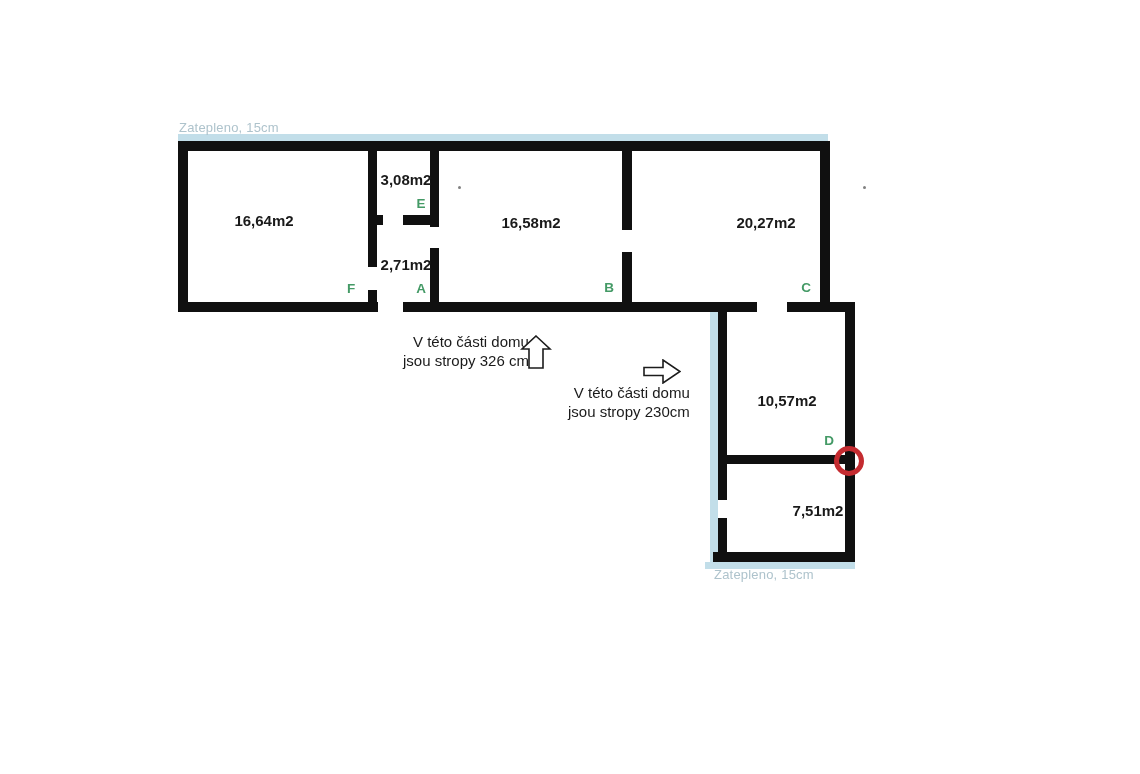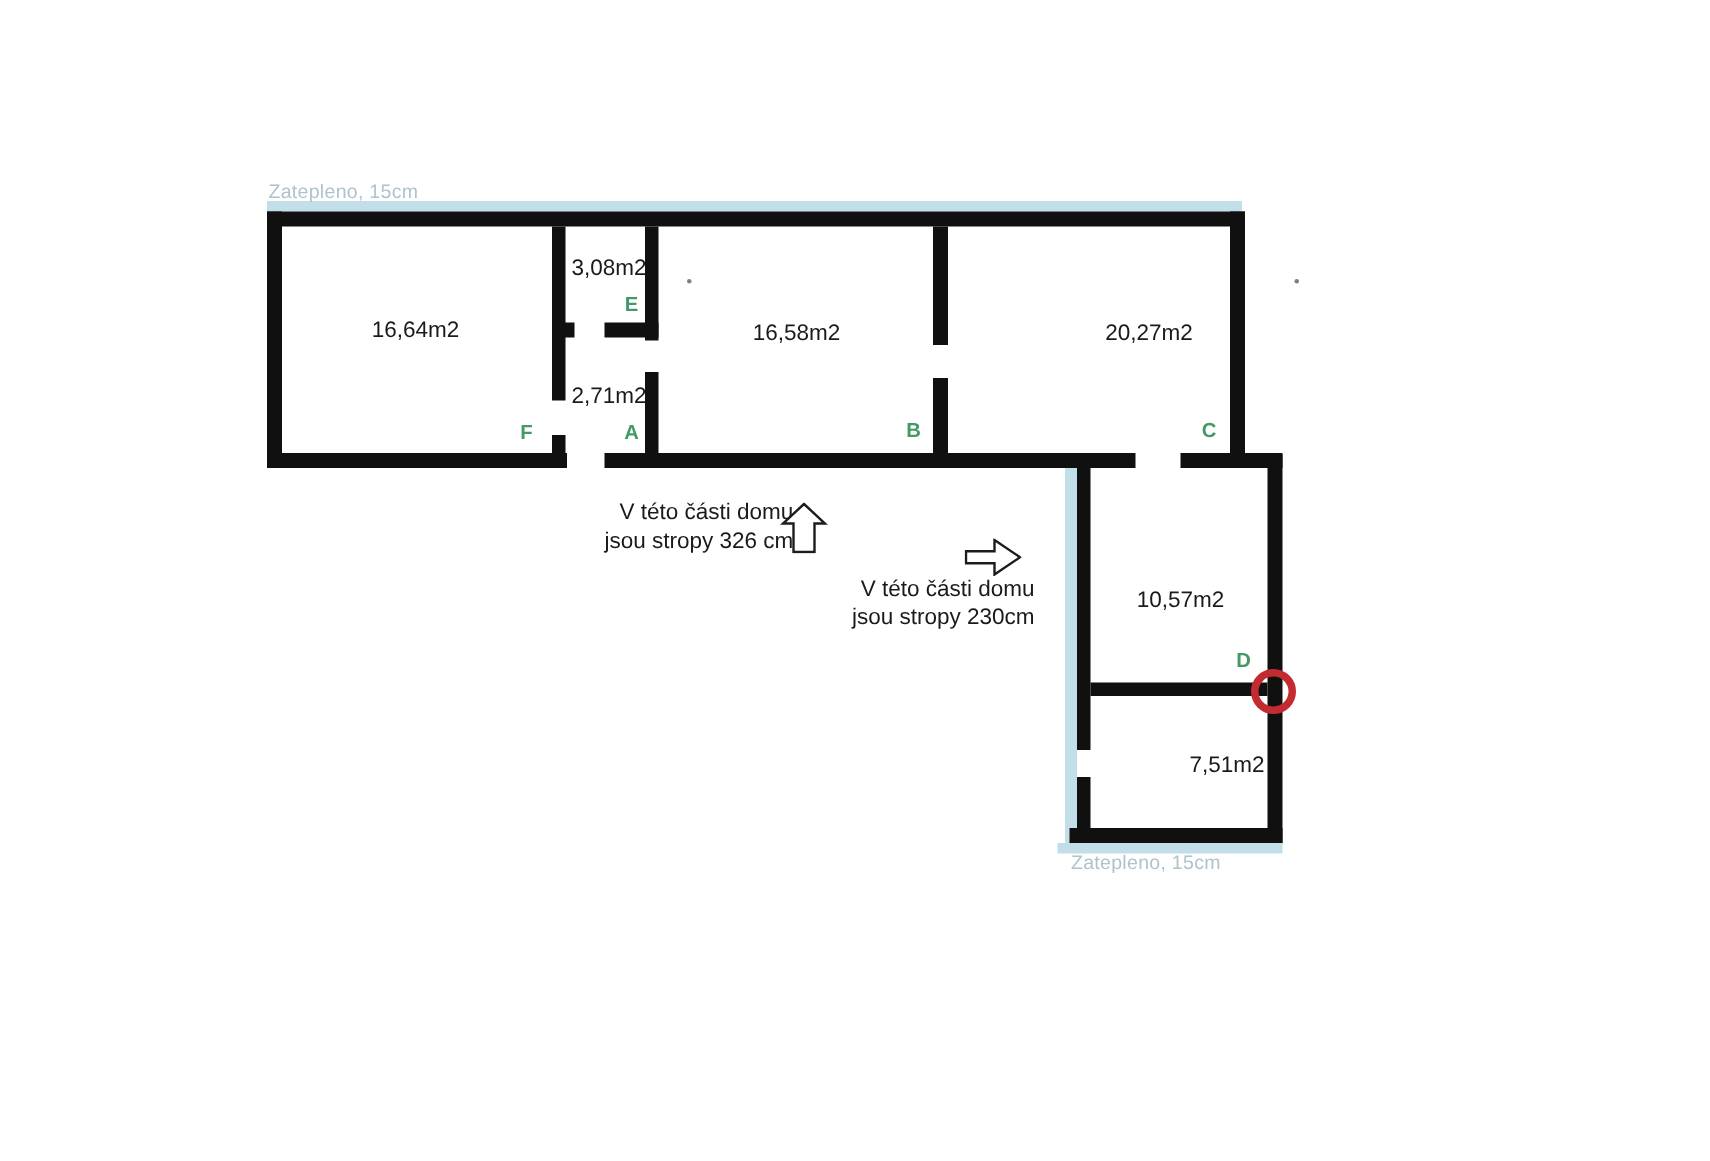--- a/index.html
+++ b/index.html
@@ -11,21 +11,21 @@
     --text-dark:#1a1a1a;
   }
   html,body{margin:0;padding:0;background:#ffffff;}
   .canvas{
     position:relative;width:1140px;height:774px;background:#ffffff;overflow:hidden;
     font-family:"Liberation Sans", sans-serif;color:var(--text-dark);
   }
   .wall{position:absolute;background:var(--wall);}
   .bar{position:absolute;background:var(--ins-bar);}
   .ins-text{position:absolute;font-size:13px;color:var(--ins-text);white-space:nowrap;letter-spacing:.2px;}
-  .room-label{position:absolute;font-size:15px;color:var(--text-dark);white-space:nowrap;transform:translate(-50%,-50%);}
+  .room-label{position:absolute;font-size:15px;color:var(--text-dark);white-space:nowrap;transform:translate(-50%,-50%);font-weight:bold;}
   .door-letter{position:absolute;font-size:13.5px;font-weight:bold;color:var(--letter-green);transform:translate(-50%,-50%);}
   .note{position:absolute;font-size:15px;line-height:19px;color:var(--text-dark);white-space:nowrap;text-align:right;}
   .marker{position:absolute;width:30px;height:30px;border:5px solid var(--marker-red);border-radius:50%;box-sizing:border-box;background:transparent;}
   .arrow-svg{position:absolute;}
   .pen-dot{position:absolute;width:3px;height:3px;background:#555;border-radius:50%;opacity:.75;}
 </style>
 </head>
 <body>
 
 <div class="canvas">
@@ -59,21 +59,21 @@
 
   <div class="wall" style="left:718px;top:312px;width:9px;height:188px;"></div>
   <div class="wall" style="left:718px;top:518px;width:9px;height:34px;"></div>
   <div class="wall" style="left:845px;top:303px;width:10px;height:259px;"></div>
   <div class="wall" style="left:713px;top:552px;width:142px;height:10px;"></div>
 
   <div class="wall" style="left:727px;top:455px;width:118px;height:9px;"></div>
 
   <div class="marker" style="left:834px;top:446px;z-index:5;"></div>
 
-  <div class="room-label" style="left:277px;top:220px;">16,64m2</div>
+  <div class="room-label" style="left:264px;top:220px;">16,64m2</div>
   <div class="room-label" style="left:406px;top:179px;">3,08m2</div>
   <div class="room-label" style="left:406px;top:264px;">2,71m2</div>
   <div class="room-label" style="left:531px;top:222px;text-align:center;">16,58m2</div>
   <div class="room-label" style="left:766px;top:222px;">20,27m2</div>
   <div class="room-label" style="left:787px;top:400px;">10,57m2</div>
   <div class="room-label" style="left:818px;top:510px;">7,51m2</div>
 
   <div class="door-letter" style="left:421px;top:203px;">E</div>
   <div class="door-letter" style="left:351px;top:288px;">F</div>
   <div class="door-letter" style="left:421px;top:288px;">A</div>

